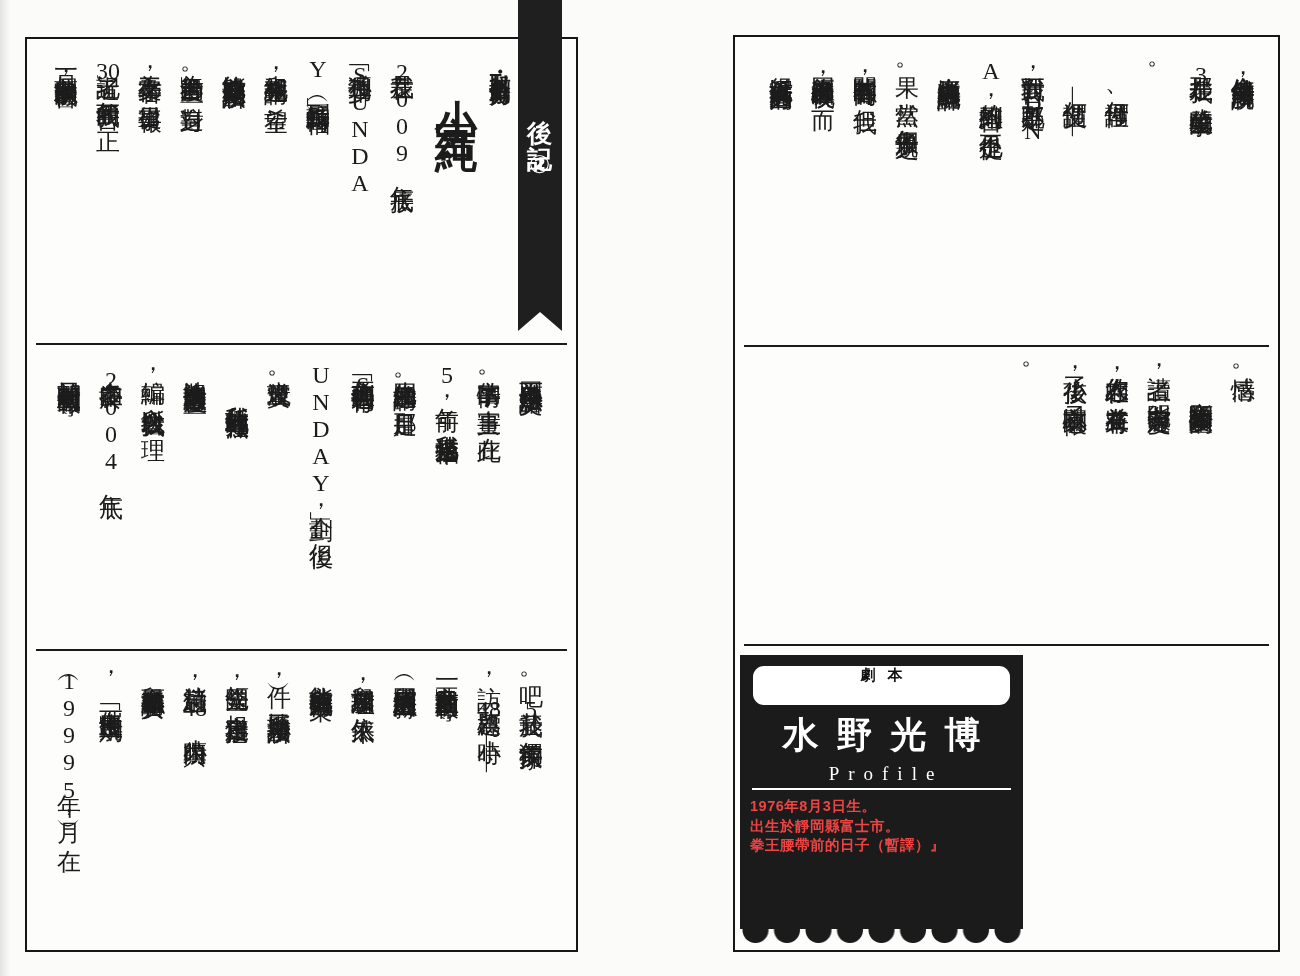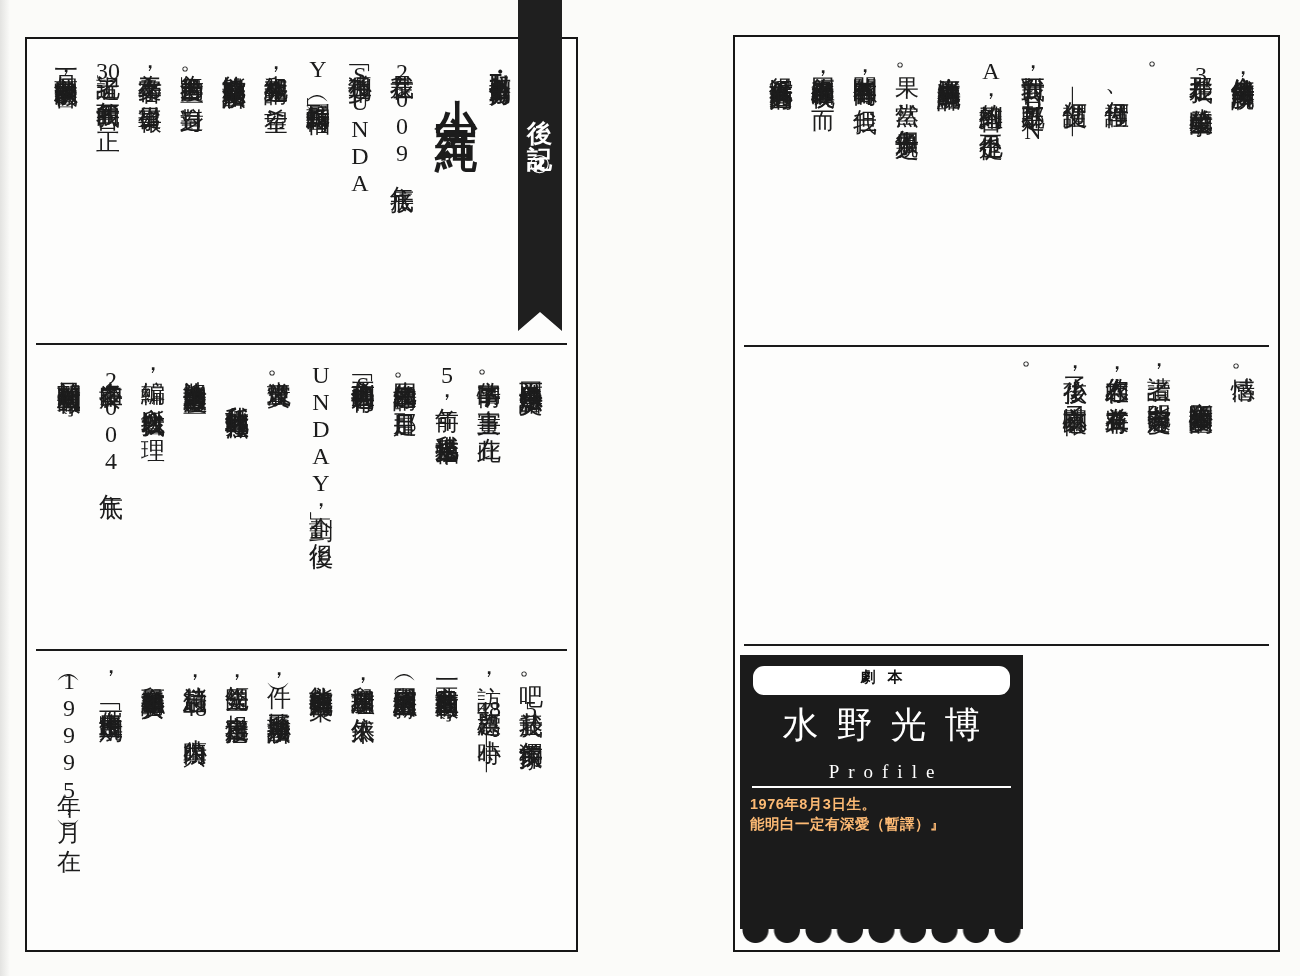--- a/index.html
+++ b/index.html
@@ -66,40 +66,40 @@
     font-weight:bold;font-size:25px;letter-spacing:25px;
     margin:100px auto 0;line-height:44px;
   }
 
   #profile-box{position:absolute;left:5px;top:618px;width:283px;}
   .pb-body{
     background:#1b1b1b;box-sizing:border-box;height:274px;
     padding:11px 10px 0;
   }
   .pb-badge{
-    background:#fff;color:#111;border-radius:11px;height:29px;line-height:22px;
+    background:#fff;color:#111;border-radius:11px;height:39px;line-height:22px;
     margin:0 3px 7px;text-align:center;
-    font-family:Liberation Serif, serif;
+    font-family:Liberation Mono, monospace;
     font-weight:bold;font-size:15px;letter-spacing:12px;text-indent:12px;
   }
   .pb-name{
     color:#fff;text-align:center;
     font-family:"Liberation Sans","DejaVu Sans",sans-serif;
-    font-weight:normal;font-size:36px;line-height:46px;
+    font-weight:bold;font-size:36px;line-height:46px;
     letter-spacing:18px;text-indent:18px;
     margin-bottom:4px;
   }
   .pb-heading{
     color:#fff;text-align:center;
     font-family:"Liberation Serif","DejaVu Serif",serif;
     font-size:19px;line-height:24px;letter-spacing:9px;text-indent:9px;
-    border-bottom:2px solid #fff;padding-bottom:2px;margin:12px 2px 7px;
+    border-bottom:2px solid #fff;padding-bottom:2px;margin:4px 2px 7px;
   }
   .pb-line{
-    color:#fdba74;
+    color:#ef4444;
     font-family:"Liberation Sans","DejaVu Sans",sans-serif;
     font-weight:bold;font-size:14.5px;line-height:19.5px;letter-spacing:0.5px;
     white-space:nowrap;
   }
   .pb-scallops{
     height:14px;
     background-image:radial-gradient(circle at 15.5px 1px,#1b1b1b 12.5px,rgba(0,0,0,0) 13.5px);
     background-size:31.5px 15px;
     background-repeat:repeat-x;
   }
@@ -194,18 +194,19 @@
   </div>
 
   <div class="divider d2"></div>
 
   <div id="profile-box">
     <div class="pb-body">
       <div class="pb-badge">劇本</div>
       <div class="pb-name">水野光博</div>
       <div class="pb-heading">Profile</div>
       <div class="pb-line">1976年8月3日生。</div>
-      <div class="pb-line">能明白一定有深愛（暫譯）』</div>
+      <div class="pb-line">出生於靜岡縣富士市。</div>
+      <div class="pb-line">拳王腰帶前的日子（暫譯）』</div>
     </div>
     <div class="pb-scallops"></div>
   </div>
 
 </div>
 
 </body></html>

